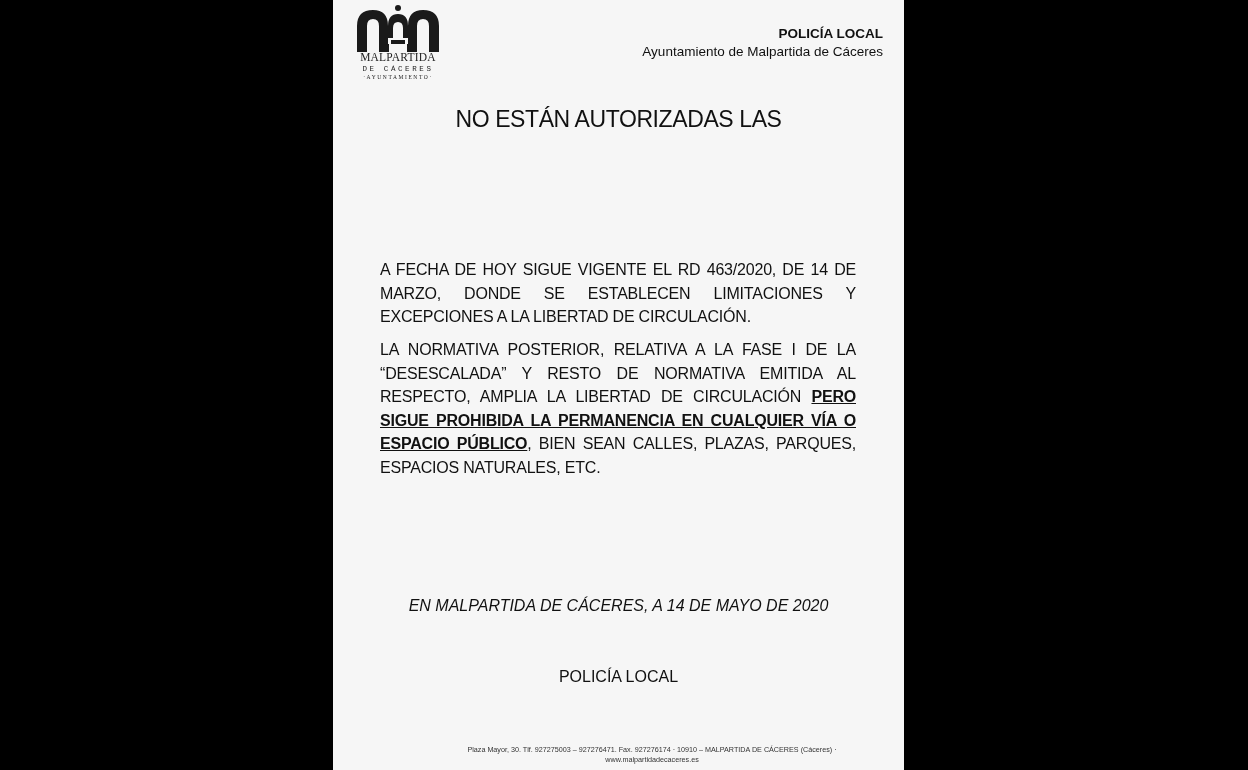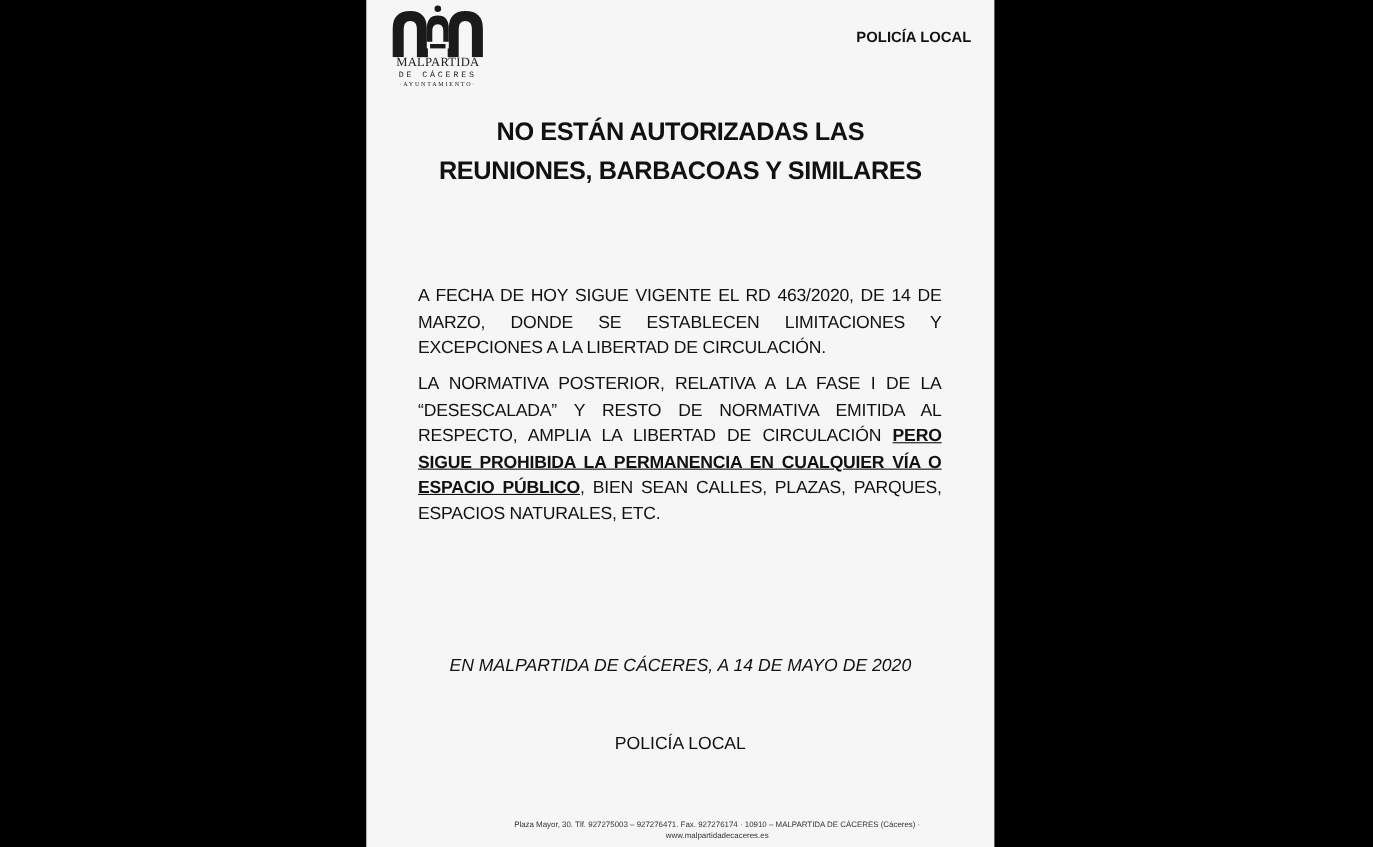--- a/index.html
+++ b/index.html
@@ -50,21 +50,21 @@
       line-height: 18px;
     }
     .header-right .dept { font-weight: bold; }
 
     .title {
       position: absolute;
       left: 0;
       top: 101px;
       width: 571px;
       text-align: center;
-      font-weight: bold;
+      font-weight: normal;
       font-size: 23px;
       line-height: 36px;
       letter-spacing: -0.4px;
     }
     .title div { white-space: nowrap; }
 
     .body-text {
       position: absolute;
       left: 47px;
       width: 476px;
@@ -120,25 +120,25 @@
       <rect x="52" y="40" width="6" height="8" fill="#1a1a1a"></rect>
       <rect x="36" y="36" width="14" height="4" fill="#1a1a1a"></rect>
     </svg>
     <div class="logo-text logo-line1">MALPARTIDA</div>
     <div class="logo-text logo-line2">DE CÁCERES</div>
     <div class="logo-text logo-line3">·AYUNTAMIENTO·</div>
   </div>
 
   <div class="header-right">
     <div class="dept">POLICÍA LOCAL</div>
+    <div>Ayuntamiento de Malpartida de Cáceres</div>
   </div>
 
   <div class="title">
     <div>NO ESTÁN AUTORIZADAS LAS</div>
-    <div>REUNIONES, BARBACOAS Y SIMILARES</div>
   </div>
 
   <div class="body-text p1">A FECHA DE HOY SIGUE VIGENTE EL RD 463/2020, DE 14 DE MARZO, DONDE SE ESTABLECEN LIMITACIONES Y EXCEPCIONES A LA LIBERTAD DE CIRCULACIÓN.</div>
 
   <div class="body-text p2"><span>LA NORMATIVA POSTERIOR, RELATIVA A LA FASE I DE LA “DESESCALADA” Y RESTO DE NORMATIVA EMITIDA AL RESPECTO, AMPLIA LA LIBERTAD DE CIRCULACIÓN </span><span class="emph">PERO SIGUE PROHIBIDA LA PERMANENCIA EN CUALQUIER VÍA O ESPACIO PÚBLICO</span><span>, BIEN SEAN CALLES, PLAZAS, PARQUES, ESPACIOS NATURALES, ETC.</span></div>
 
 
   <div class="center-line date-line">EN MALPARTIDA DE CÁCERES, A 14 DE MAYO DE 2020</div>
 
   <div class="center-line signature">POLICÍA LOCAL</div>

